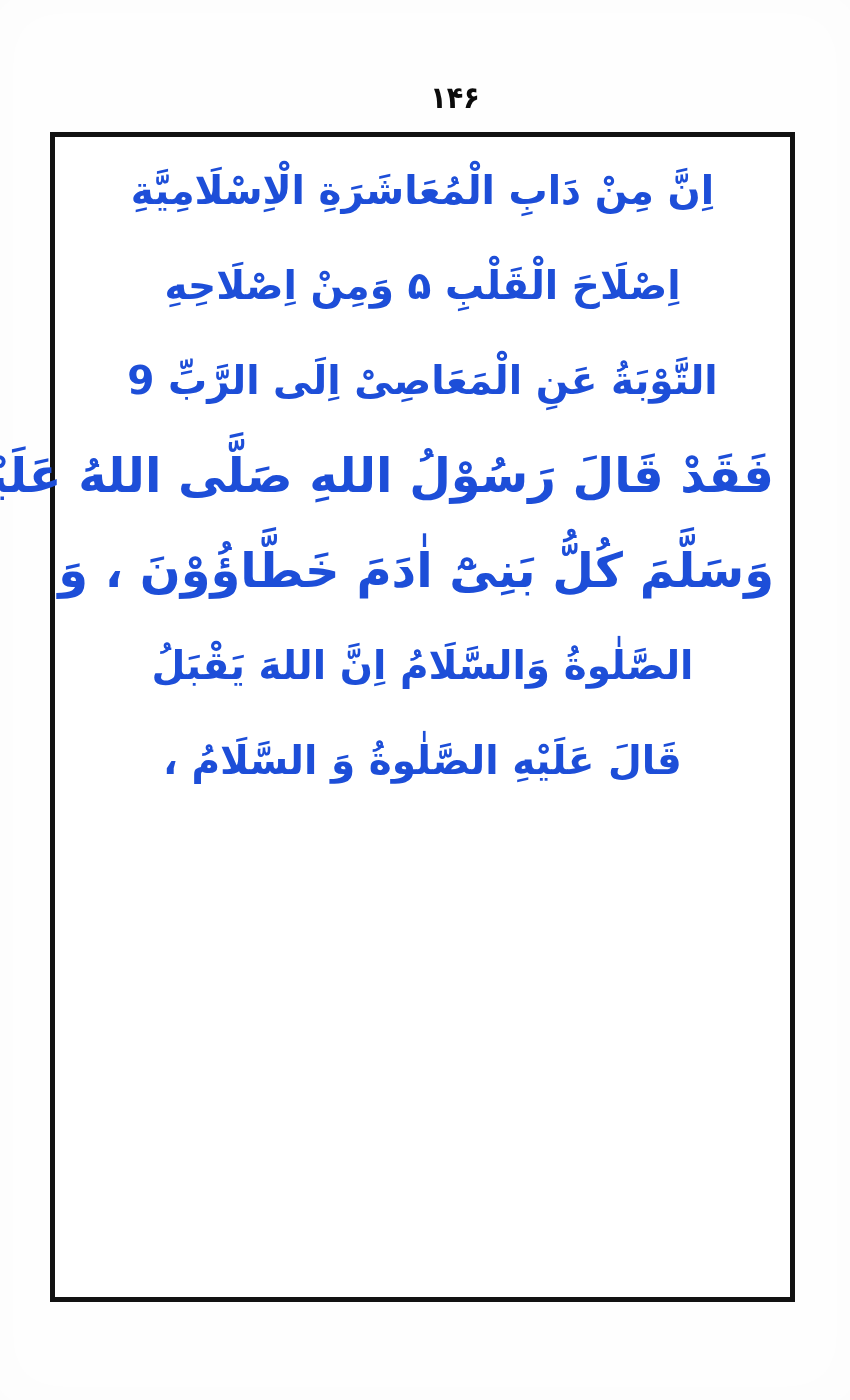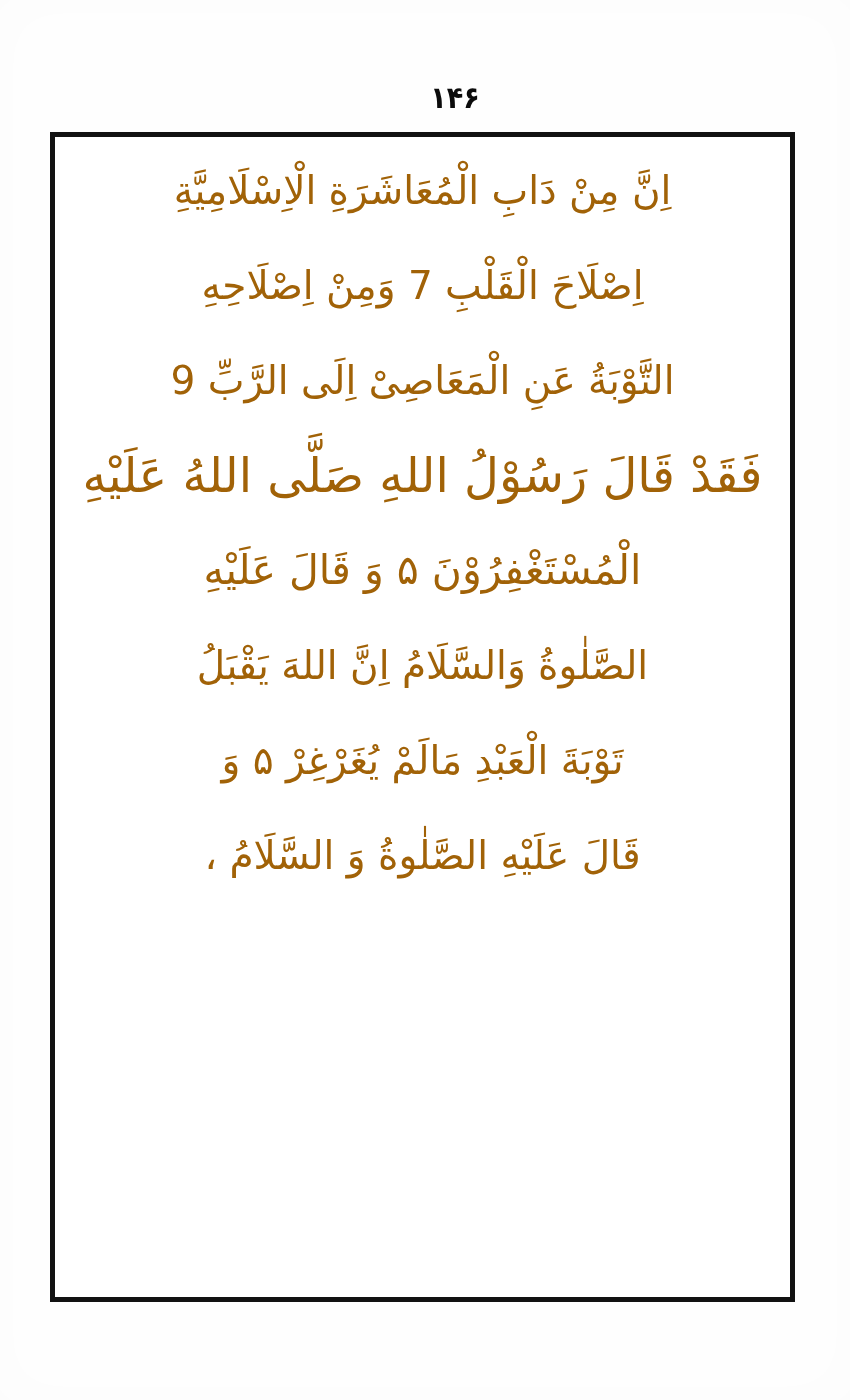--- a/index.html
+++ b/index.html
@@ -59,27 +59,27 @@
   .lines {
     direction: rtl;
     width: 100%;
     margin-top: 2px;
   }
 
   .text-line {
     direction: rtl;
     unicode-bidi: isolate;
     text-align: center;
-    color: #a16207;
+    color: #1d4ed8;
     font-family: "DejaVu Sans", sans-serif;
     font-size: 39px;
     line-height: 95px;
     height: 95px;
     white-space: nowrap;
-    font-weight: 400;
+    font-weight: 700;
     letter-spacing: 0px;
     overflow: visible;
     text-rendering: optimizeLegibility;
   }
 
   
   .text-line.tight { font-size: 48px; }
   .text-line.wide  { font-size: 41px; letter-spacing: 2px; }
   .text-line.spread { letter-spacing: 5px; }
 
@@ -96,24 +96,23 @@
 
 <div class="page">
 
   <div class="folio">
     <span class="folio-number">۱۴۶</span>
   </div>
 
   <div class="text-frame">
     <div class="lines">
       <div class="text-line">اِنَّ مِنْ دَابِ الْمُعَاشَرَةِ الْاِسْلَامِيَّةِ</div>
-      <div class="text-line">اِصْلَاحَ الْقَلْبِ 7 وَمِنْ اِصْلَاحِهِ</div>
+      <div class="text-line">اِصْلَاحَ الْقَلْبِ ۵ وَمِنْ اِصْلَاحِهِ</div>
       <div class="text-line">التَّوْبَةُ عَنِ الْمَعَاصِىْ اِلَى الرَّبِّ 9</div>
       <div class="text-line tight">فَقَدْ قَالَ رَسُوْلُ اللهِ صَلَّى اللهُ عَلَيْهِ</div>
-      <div class="text-line wide">الْمُسْتَغْفِرُوْنَ ۵ وَ قَالَ عَلَيْهِ</div>
+      <div class="text-line tight">وَسَلَّمَ كُلُّ بَنِىْٓ اٰدَمَ خَطَّاؤُوْنَ ، وَ</div>
       <div class="text-line">الصَّلٰوةُ وَالسَّلَامُ اِنَّ اللهَ يَقْبَلُ</div>
-      <div class="text-line">تَوْبَةَ الْعَبْدِ مَالَمْ يُغَرْغِرْ ۵ وَ</div>
       <div class="text-line">قَالَ عَلَيْهِ الصَّلٰوةُ وَ السَّلَامُ ،</div>
     </div>
   </div>
 
   <div class="scan-edge"></div>
 </div>
 
 </body></html>

